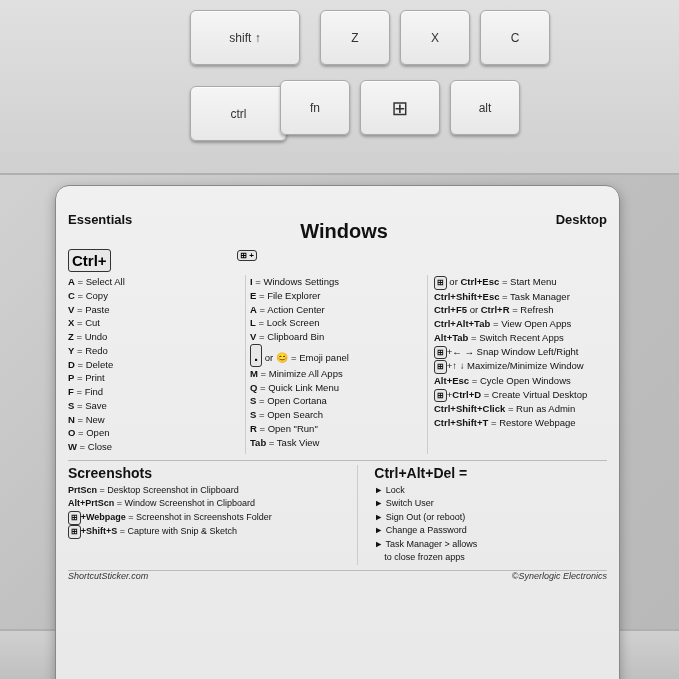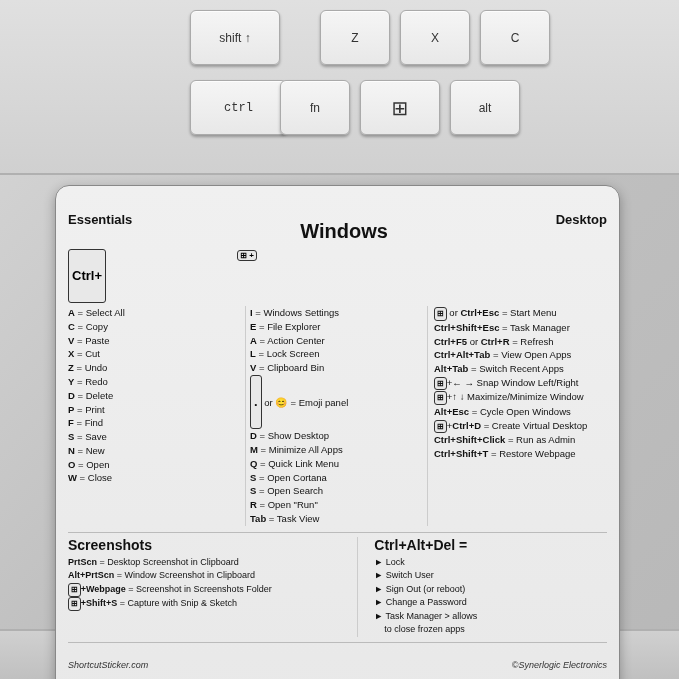--- a/index.html
+++ b/index.html
@@ -43,21 +43,21 @@
       align-items: center;
       justify-content: center;
       font-size: 12px;
       font-weight: 500;
       color: #333;
     }
 
     .key-shift {
       top: 10px;
       left: 190px;
-      width: 90px;
+      width: 110px;
       height: 55px;
     }
     .key-z {
       top: 10px;
       left: 320px;
       width: 70px;
       height: 55px;
     }
     .key-x {
       top: 10px;
@@ -67,25 +67,24 @@
     }
     .key-c {
       top: 10px;
       left: 480px;
       width: 70px;
       height: 55px;
     }
 
     
     .key-ctrl {
-      top: 80px;
+      top: 86px;
       left: 190px;
       width: 97px;
       height: 55px;
-      font-family: Liberation Mono, monospace;
     }
     .key-fn {
       top: 80px;
       left: 280px;
       width: 70px;
       height: 55px;
     }
     .key-win {
       top: 80px;
       left: 360px;
@@ -164,22 +163,22 @@
 
     .col-right {
       padding-left: 6px;
       border-left: 1px solid #ccc;
     }
 
     .kbd-box {
       display: inline-block;
       border: 1.5px solid #333;
       border-radius: 3px;
-      padding: 17px 3px;
-      font-size: 13px;
+      padding: 0px 3px;
+      font-size: 15px;
       font-weight: 700;
       background: #e8e8e8;
       line-height: 1.4;
     }
 
     .win-box {
       display: inline-block;
       border: 1.5px solid #333;
       border-radius: 3px;
       padding: 0px 2px;
@@ -223,21 +222,21 @@
     .ss-row {
       font-size: 9px;
       line-height: 1.5;
       color: #111;
     }
 
     .sticker-footer {
       display: flex;
       justify-content: space-between;
       margin-top: 5px;
-      padding-top: 17px;
+      padding-top: 0;
       border-top: 1px solid #bbb;
     }
 
     .footer-text {
       font-size: 9px;
       color: #333;
       font-style: italic;
     }
 
     
@@ -320,21 +319,20 @@
       <div class="sticker-row"><b>W</b> = Close</div>
     </div>
 
     <div class="col col-mid">
       <div class="sticker-row"><b>I</b> = Windows Settings</div>
       <div class="sticker-row"><b>E</b> = File Explorer</div>
       <div class="sticker-row"><b>A</b> = Action Center</div>
       <div class="sticker-row"><b>L</b> = Lock Screen</div>
       <div class="sticker-row"><b>V</b> = Clipboard Bin</div>
       <div class="sticker-row"><span class="kbd-box">.</span> or <span style="font-size:10px;">😊</span> = Emoji panel</div>
-      <div class="sticker-row"><b>D</b> = Show Desktop</div>
       <div class="sticker-row"><b>M</b> = Minimize All Apps</div>
       <div class="sticker-row"><b>Q</b> = Quick Link Menu</div>
       <div class="sticker-row"><b>S</b> = Open Cortana</div>
       <div class="sticker-row"><b>S</b> = Open Search</div>
       <div class="sticker-row"><b>R</b> = Open "Run"</div>
       <div class="sticker-row"><b>Tab</b> = Task View</div>
     </div>
 
     <div class="col col-right">
       <div class="sticker-row"><span class="win-box">⊞</span> or <b>Ctrl+Esc</b> = Start Menu</div>

